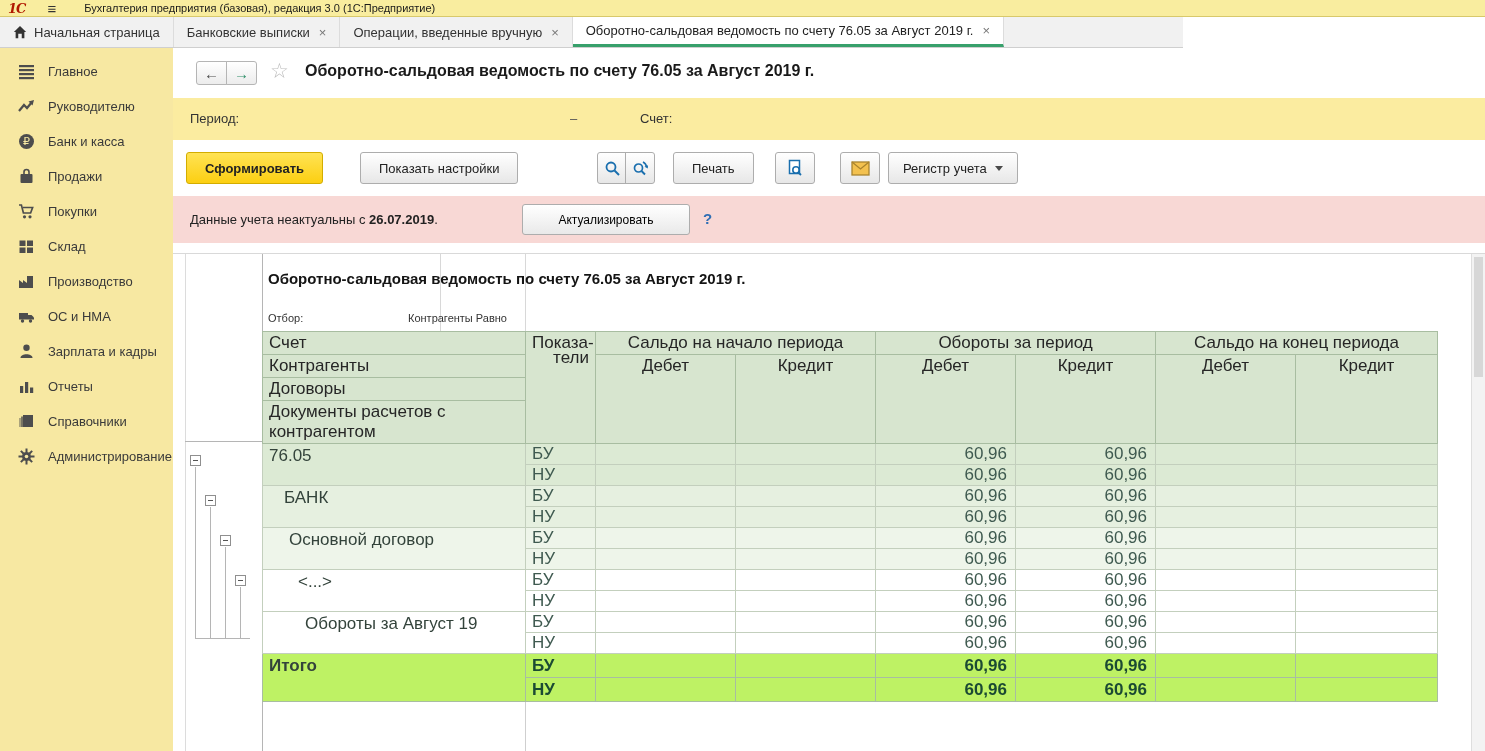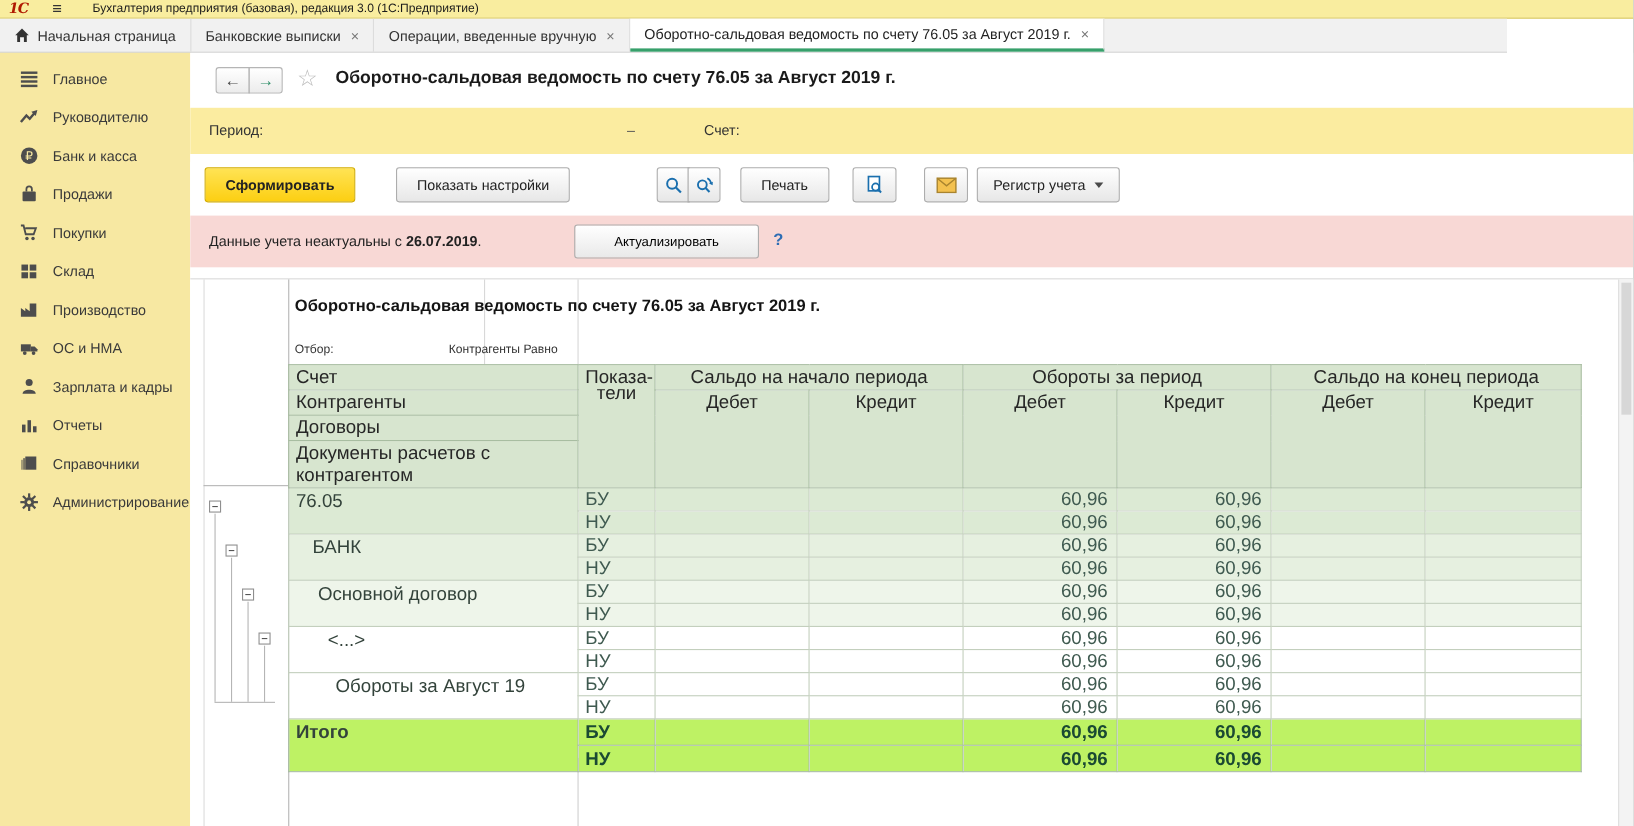--- a/index.html
+++ b/index.html
@@ -9,21 +9,21 @@
   
   .topbar { position:absolute; left:0; top:0; width:1485px; height:17px;
             background:#f9ed9f; border-bottom:1px solid #d8c96b;
             display:flex; align-items:center; font-size:11px; color:#1a1a1a; }
   .logo { font-family:"DejaVu Serif",serif; font-style:italic; font-weight:bold;
           color:#b01800; font-size:13px; margin-left:8px; letter-spacing:-1px; }
   .menu-ic { font-size:15px; font-weight:bold; color:#333; margin-left:22px; }
   .wintitle { margin-left:28px; }
 
   
-  .tabstrip { position:absolute; left:0; top:17px; width:1370px; height:31px;
+  .tabstrip { position:absolute; left:0; top:17px; width:1183px; height:31px;
               background:#f1f1f1; border-bottom:1px solid #cfcfcf; display:flex; }
   .tab { display:flex; align-items:center; gap:7px; padding:0 13px; font-size:13px; color:#333;
          border-right:1px solid #dcdcdc; cursor:default; white-space:nowrap; }
   .tab .x { color:#777; font-size:13px; margin-left:2px; }
   .tab.active { background:#fff; border-bottom:3px solid #37a06b; color:#222; }
   .homeico { width:14px; height:14px; }
 
   
   .sidebar { position:absolute; left:0; top:48px; width:173px; height:703px;
              background:#f7e8a2; padding-top:6px; }
@@ -86,21 +86,21 @@
 
   .vline { position:absolute; width:1px; background:#c4c4c4; }
   .hline { position:absolute; height:1px; background:#c4c4c4; }
 
   table.rep { position:absolute; left:89px; top:77px; border-collapse:collapse; table-layout:fixed;
               width:1175px; font-size:17px; }
   table.rep td { border:1px solid #a8bda1; overflow:hidden; }
   td.hc { background:#d7e5cf; color:#262626; padding:1px 6px; vertical-align:top; }
   td.grp { text-align:center; }
   td.sub { text-align:center; }
-  td.ind { text-align:center; line-height:15px; padding-top:3px; }
+  td.ind { text-align:right; line-height:15px; padding-top:3px; }
   tr.hr1 td { height:22px; } tr.hr2 td { height:23px; } tr.hr3 td { height:22px; } tr.hr4 td { height:43px; }
   tr.body td { height:20px; padding:0 6px; color:#3f5a50; border:1px solid #c3cfbd; }
   tr.body td.num { text-align:right; padding-right:8px; }
   tr.body td.name { vertical-align:top; padding-top:2px; color:#33433b; }
   tr.gfirst td { border-top:1px solid #9db796; }
   tr.bg0 td { background:#dcead4; } tr.bg1 td { background:#e6f0e0; } tr.bg2 td { background:#eef5ea; }
   tr.bg3 td { background:#ffffff; } tr.bg4 td { background:#ffffff; }
   tr.total td { background:#bef264; font-weight:bold; color:#1b4a33; height:24px; border-color:#a8bda1; }
   .lv0 { padding-left:6px !important; } .lv1 { padding-left:21px !important; }
   .lv2 { padding-left:26px !important; } .lv3 { padding-left:35px !important; }

